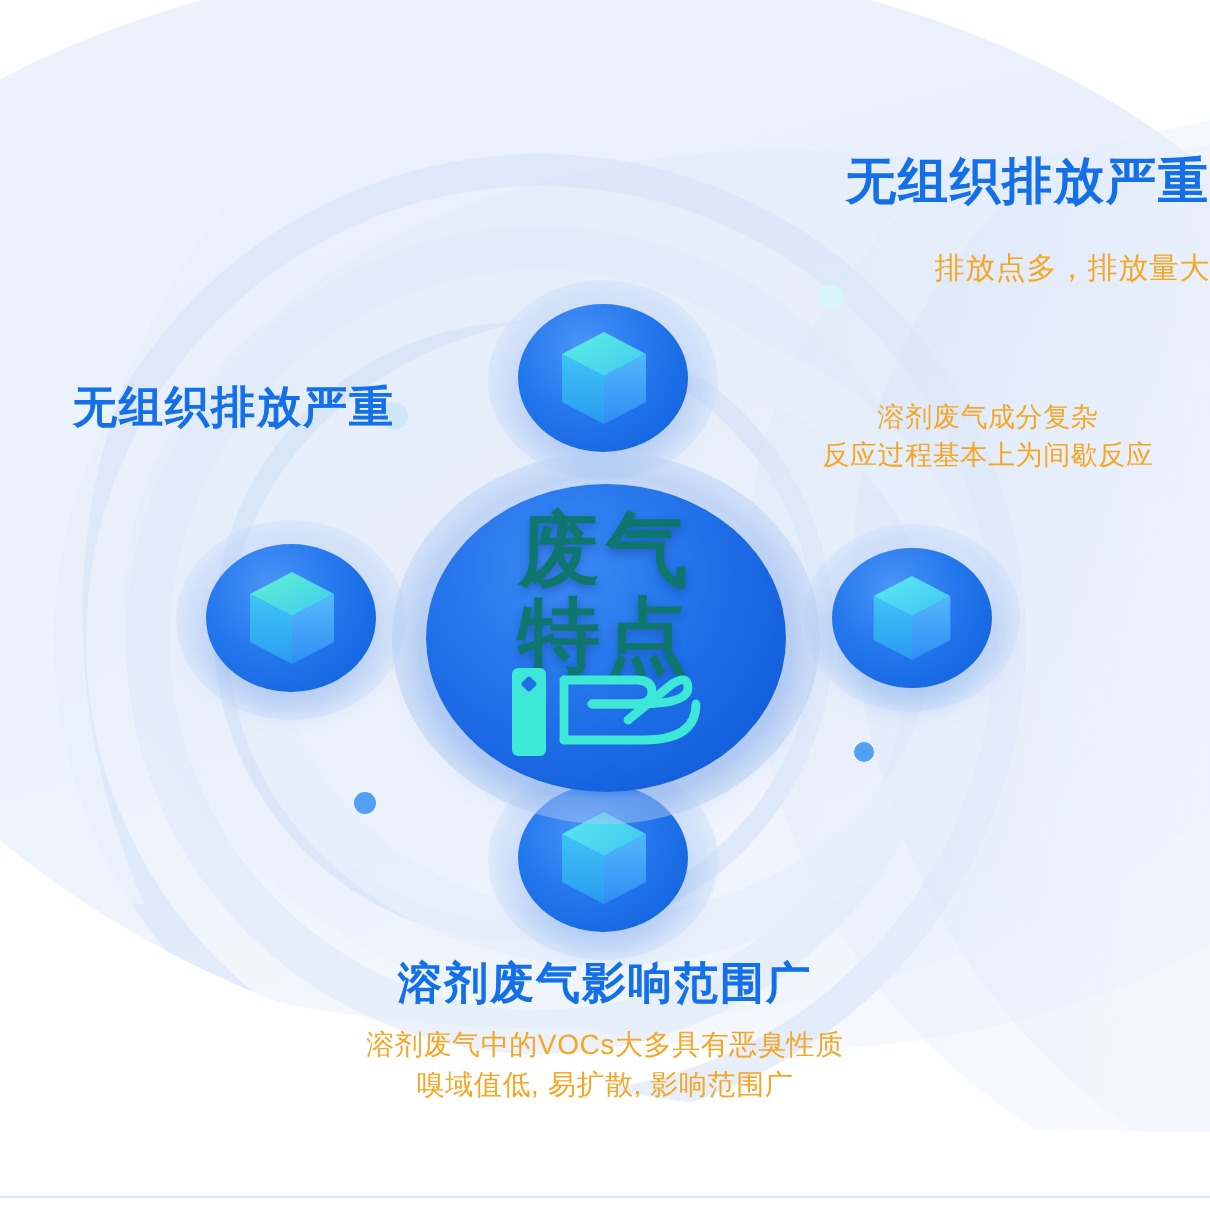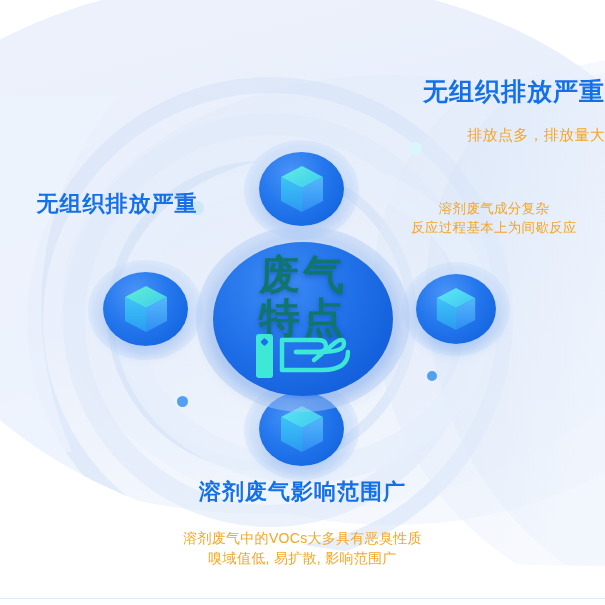--- a/index.html
+++ b/index.html
@@ -154,21 +154,21 @@
   .block-right {
     left: 388px; top: 194px; width: 212px; text-align: center;
   }
   .block-right .title { font-size: 22px; line-height: 27px; }
   .block-right .sub   { font-size: 13.5px; line-height: 19px; margin-top: 5px; }
 
   .block-bottom {
     left: 0; top: 478px; width: 605px; text-align: center;
   }
   .block-bottom .title { font-size: 22px; line-height: 28px; }
-  .block-bottom .sub   { font-size: 14px; line-height: 20px; margin-top: 22px; }
+  .block-bottom .sub   { font-size: 14px; line-height: 20px; margin-top: 6px; }
 
   
   .dot { position: absolute; border-radius: 50%; pointer-events: none; }
   .dot-a { left: 409px; top: 142px; width: 13px; height: 13px; background: #d8f6fb; }
   .dot-b { left: 177px; top: 396px; width: 11px; height: 11px; background: #52a0f2; }
   .dot-c { left: 427px; top: 371px; width: 10px; height: 10px; background: #52a0f2; }
   .dot-d { left: 190px; top: 201px; width: 14px; height: 14px; background: #cfe8f7; }
 
   
   .bottom-rule {

